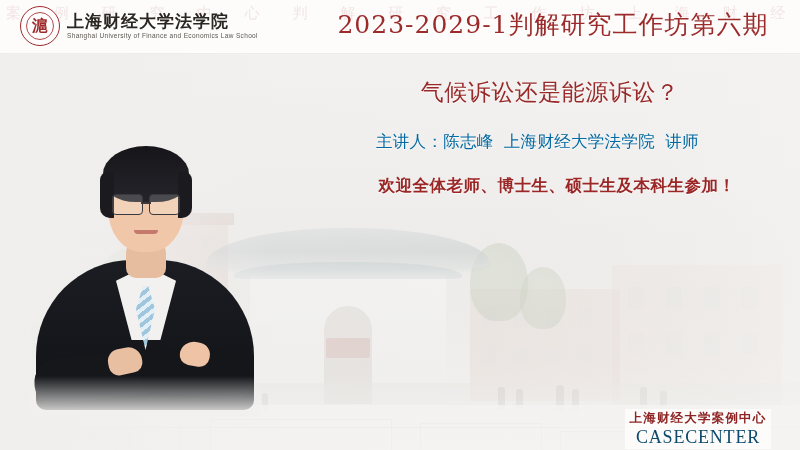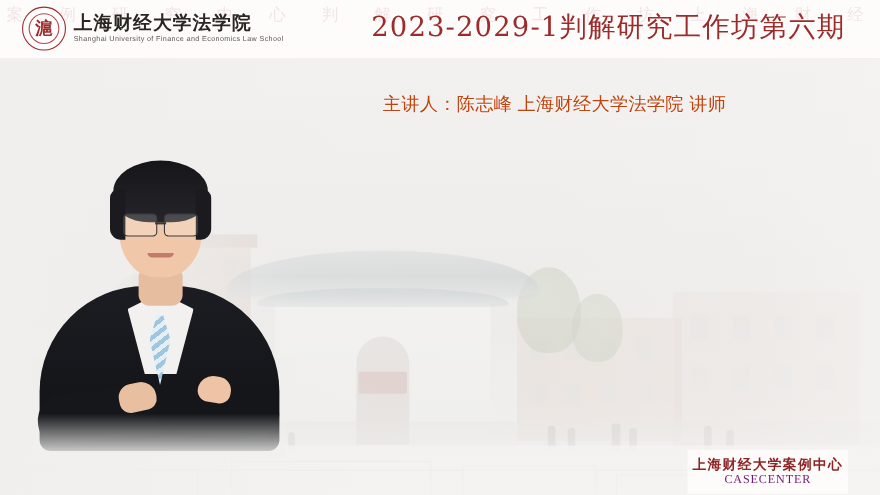--- a/index.html
+++ b/index.html
@@ -248,45 +248,46 @@
     font-family:"DejaVu Serif","Liberation Serif",serif;
     line-height:1.26;letter-spacing:.5px;
     text-shadow:0 1px 1px rgba(255,255,255,.95);
   }
   .mt1{font-size:23px;margin-top:18px;}
   .mt2{font-size:25px;margin-top:3px;}
   .info{
     margin-top:24px;padding-left:48px;
   }
   .info-line{
-    color:#c2410c;font-size:16.5px;
-    font-family:Liberation Sans, sans-serif;
+    color:#0369a1;font-size:16.5px;
+    font-family:Liberation Mono, monospace;
     margin-bottom:22px;white-space:nowrap;letter-spacing:.3px;
     text-shadow:0 1px 1px rgba(255,255,255,.9);
+    margin-left:28px;
   }
   .welcome{
     margin-top:4px;text-align:center;padding-left:14px;
     color:#9b2626;font-size:16.5px;font-weight:700;
     font-family:"DejaVu Serif","Liberation Serif",serif;
     letter-spacing:.5px;
     text-shadow:0 1px 1px rgba(255,255,255,.9);
   }
 
   
   .casecenter{
     position:absolute;left:625px;top:409px;width:146px;height:40px;
     background:rgba(253,252,251,.93);
     display:flex;flex-direction:column;align-items:center;justify-content:center;
   }
   .cc-cn{
     font-family:"DejaVu Serif",serif;font-size:12.5px;color:#8e2424;
     letter-spacing:1.2px;font-weight:700;line-height:1.2;
   }
   .cc-en{
-    font-family:"Liberation Serif",serif;font-size:11px;color:#701a75;
+    font-family:"Liberation Serif",serif;font-size:18px;color:#0c4a6e;
     letter-spacing:.8px;line-height:1.25;margin-top:1px;
   }
 </style>
 </head>
 <body>
 
 <div id="poster">
 
   <div class="bg-photo">
     <div class="bg-sky"></div>
@@ -395,25 +396,27 @@
       </div>
       <div>
         <div class="school-cn">上海财经大学法学院</div>
         <div class="school-en">Shanghai University of Finance and Economics Law School</div>
       </div>
     </div>
     <div class="header-title">2023-2029-1判解研究工作坊第六期</div>
   </div>
 
   <div class="content">
+    <div class="main-title mt1">气候诉讼还是能源诉讼？</div>
 
     <div class="info">
       <div class="info-line">主讲人：陈志峰  上海财经大学法学院  讲师</div>
     </div>
 
+    <div class="welcome">欢迎全体老师、博士生、硕士生及本科生参加！</div>
   </div>
 
   <div class="casecenter">
     <div class="cc-cn">上海财经大学案例中心</div>
     <div class="cc-en">CASECENTER</div>
   </div>
 
 </div>
 
 </body></html>

